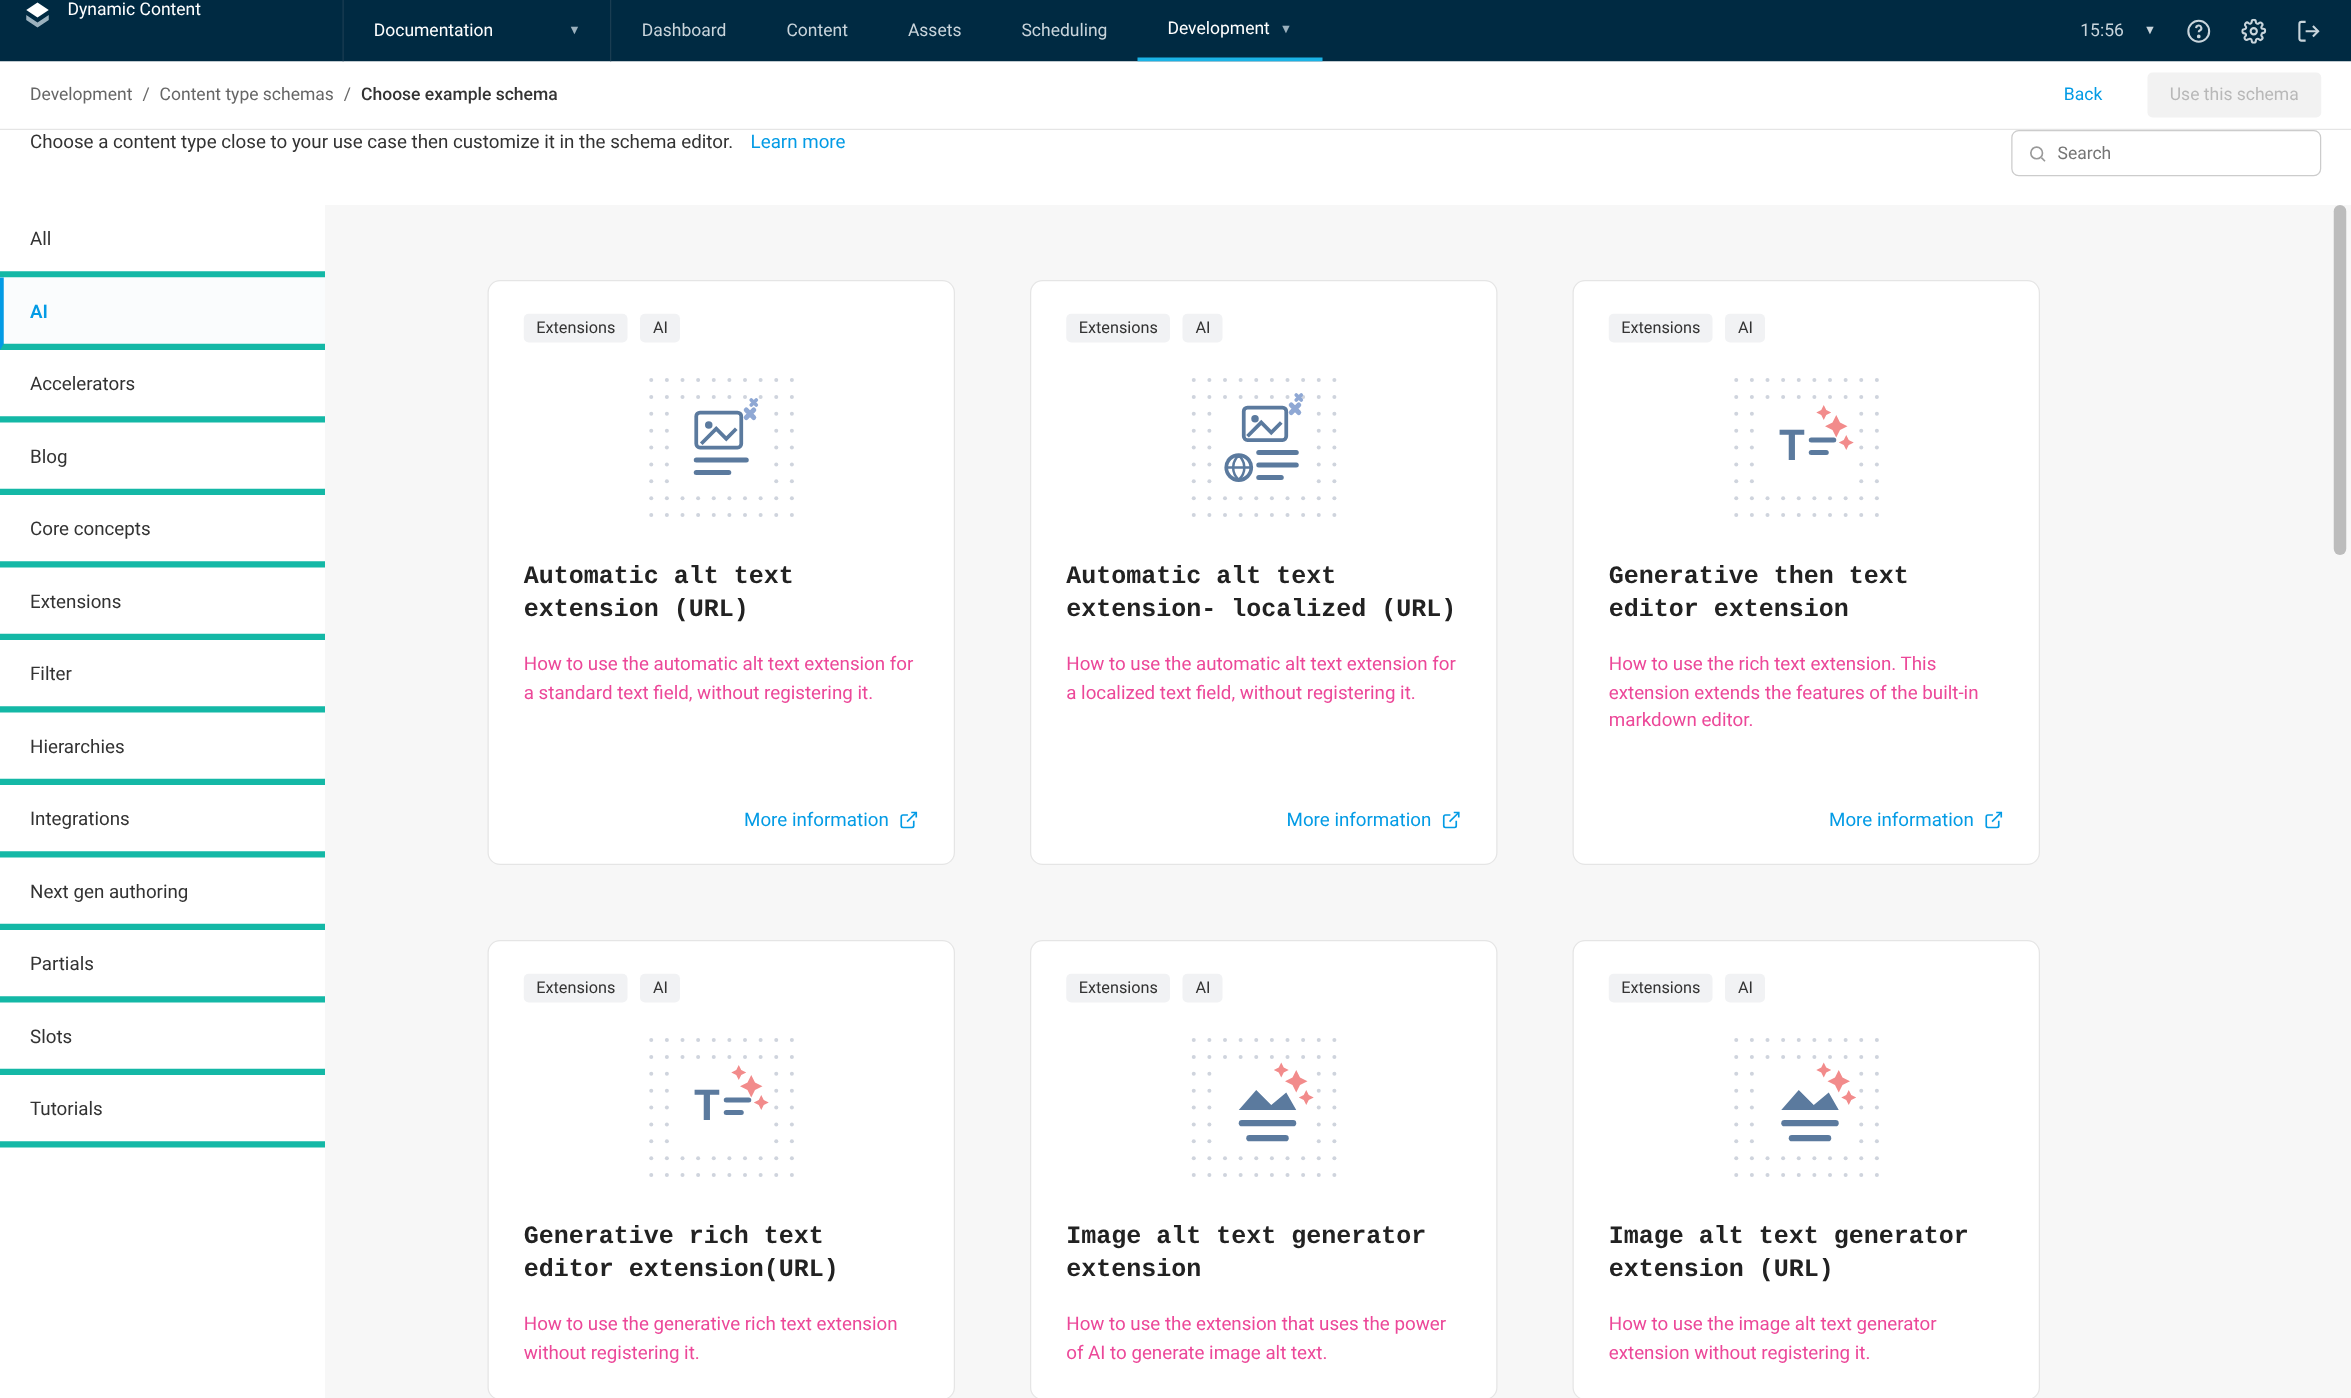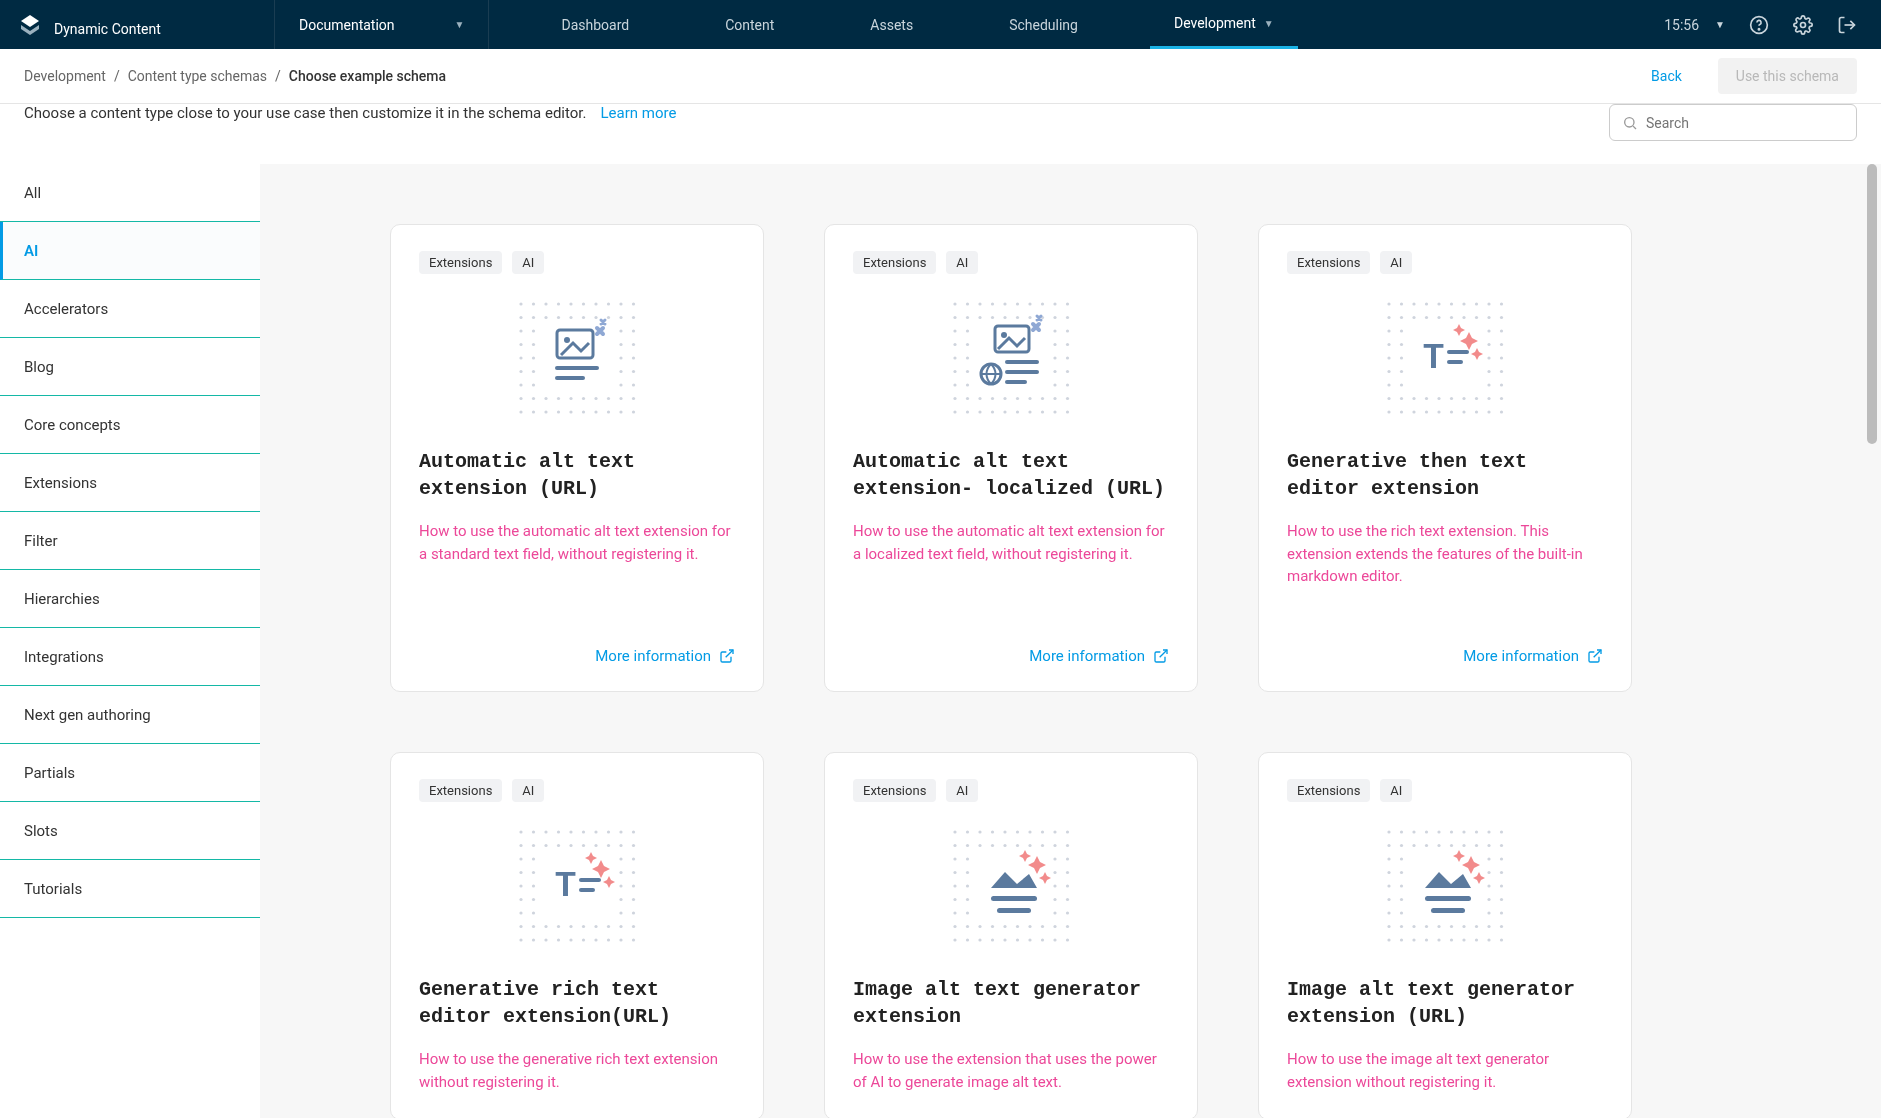--- a/index.html
+++ b/index.html
@@ -1,43 +1,43 @@
 <!DOCTYPE html>
 <html><head>
 <meta charset="utf-8">
 <style>
 *{box-sizing:border-box;margin:0;padding:0;font-family:-apple-system,BlinkMacSystemFont,"Segoe UI",Roboto,sans-serif;}
 body{background:#fff;color:#333;width:1881px;height:1118px;overflow:hidden;}
 .topbar{height:49px;background:#002a42;display:flex;align-items:center;color:#fff;font-size:14px;}
-.logo-block{display:flex;align-items:flex-end;gap:12px;padding:12px 18px;height:100%;border-right:1px solid #1a3d52;min-width:275px;}
+.logo-block{display:flex;align-items:flex-start;gap:12px;padding:0 18px;height:100%;border-right:1px solid #1a3d52;min-width:275px;}
 .logo-icon{width:24px;height:24px;}
 .doc-block{display:flex;align-items:center;gap:60px;padding:0 24px;height:100%;border-right:1px solid #1a3d52;}
 .doc-block .caret{font-size:10px;color:#9bb1be;}
 .topnav{display:flex;height:100%;}
-.topnav a{display:flex;align-items:center;padding:0 24px;color:#c9d5dc;text-decoration:none;cursor:pointer;margin-left:48px;}
+.topnav a{display:flex;align-items:center;padding:0 24px;color:#c9d5dc;text-decoration:none;cursor:pointer;}
 .topnav a.active{color:#fff;border-bottom:3px solid #1ab3e6;}
 .dev-caret{font-size:10px;margin-left:8px;color:#9bb1be;}
 .spacer{flex:1;}
 .right-icons{display:flex;align-items:center;gap:24px;padding:0 24px;color:#c9d5dc;}
 .time-block{display:flex;align-items:center;gap:16px;}
 .subheader{height:55px;border-bottom:1px solid #e5e5e5;display:flex;align-items:center;padding:0 24px;font-size:14px;}
 .breadcrumb{display:flex;gap:8px;color:#666;}
 .breadcrumb a{color:#666;text-decoration:none;cursor:pointer;}
 .breadcrumb .current{color:#333;font-weight:500;}
 .spacer2{flex:1;}
 .back-link{color:#039be5;margin-right:36px;cursor:pointer;}
 .use-schema-btn{background:#f2f2f2;color:#b8b8b8;border:none;padding:10px 18px;border-radius:4px;font-size:14px;}
 .descrow{height:60px;display:flex;align-items:flex-start;padding:0 24px;font-size:15px;color:#333;}
 .descrow .learn{color:#039be5;margin-left:14px;cursor:pointer;}
 .search-box{margin-left:auto;display:flex;align-items:center;border:1px solid #ccc;border-radius:6px;height:37px;width:248px;padding:0 12px;background:#fff;}
 .search-box input{border:none;outline:none;flex:1;font-size:14px;margin-left:8px;}
 .search-box svg{color:#999;}
 .body-area{display:flex;height:calc(100% - 164px);}
 .sidebar{width:260px;background:#fff;overflow:auto;}
-.sidebar .item{height:58px;display:flex;align-items:center;padding:0 24px;font-size:15px;color:#333;border-bottom:1px solid #14b8a6;cursor:pointer;}
+.sidebar .item{height:58px;display:flex;align-items:center;padding:0 24px;font-size:15px;color:#333;border-bottom:5px solid #14b8a6;cursor:pointer;}
 .sidebar .item.active{color:#039be5;font-weight:600;border-left:3px solid #039be5;padding-left:21px;background:#fafcfd;}
 .content{flex:1;background:#f7f7f7;overflow:auto;padding:60px 0 0 130px;position:relative;}
 .scrollbar-ind{position:absolute;right:4px;top:0;width:10px;height:280px;background:#bcbcbc;border-radius:5px;}
 .cards{display:grid;grid-template-columns:repeat(3,374px);gap:60px 60px;}
 .card{background:#fff;border:1px solid #e5e5e5;border-radius:10px;padding:26px 28px;display:flex;flex-direction:column;min-height:468px;}
 .pills{display:flex;gap:10px;}
 .pill{background:#f1f2f4;color:#333;font-size:13px;padding:4px 10px;border-radius:4px;}
 .card-icon{display:flex;justify-content:center;margin:24px 0 30px;}
 .card-title{font-size:20px;font-weight:600;color:#222;line-height:1.35;margin-bottom:18px;font-family:Liberation Mono, monospace;}
 .card-desc{font-size:15px;color:#ec4899;line-height:1.5;flex:0;}

